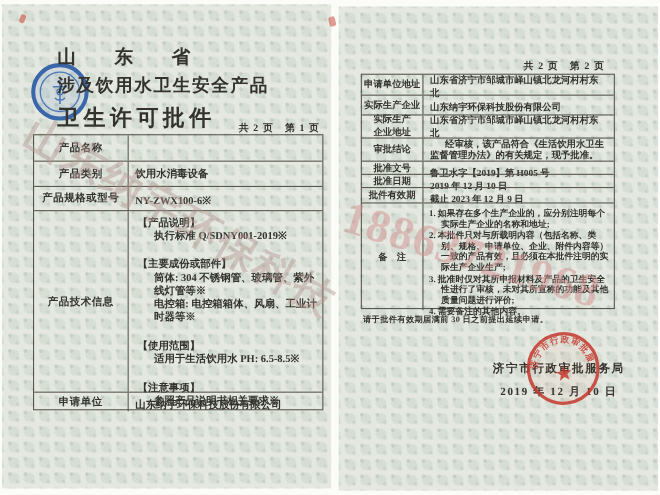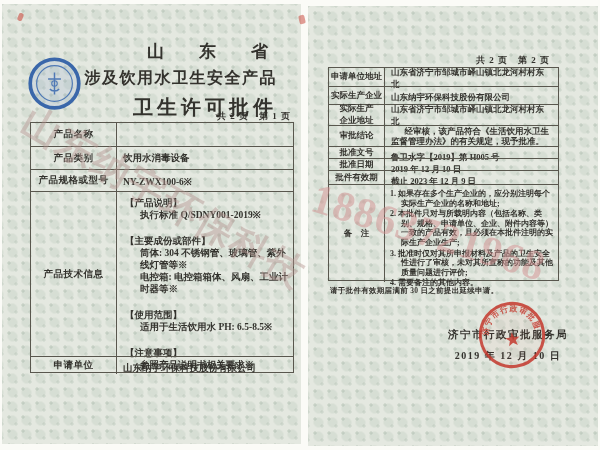--- a/index.html
+++ b/index.html
@@ -28,21 +28,21 @@
     color:rgba(178,146,142,0.44);transform:rotate(30deg);transform-origin:left top;
   }
   .wm-phone{
     left:12px;top:168px;font-size:42px;letter-spacing:1px;
     color:rgba(208,142,142,0.50);transform:rotate(17deg);transform-origin:left top;
     font-family:"Liberation Serif","DejaVu Serif",serif;
   }
 
   .emblem{position:absolute;left:25px;top:52px;width:55px;height:55px;}
 
-  .p1-title{position:absolute;left:50px;top:36px;width:225px;text-align:right;font-weight:bold;}
+  .p1-title{position:absolute;left:50px;top:36px;width:225px;text-align:left;font-weight:bold;}
   .t1{font-size:17px;letter-spacing:9px;}
   .t2{font-size:16px;margin-top:5px;letter-spacing:1.5px;}
   .t3{font-size:20px;margin-top:5px;letter-spacing:4px;}
 
   .pageno{position:absolute;font-size:9px;font-weight:bold;letter-spacing:1px;white-space:nowrap;}
   .p1-pageno{right:10px;top:106px;}
   .p2-pageno{right:48px;top:48px;}
 
   .ctable{position:absolute;display:flex;flex-direction:column;border:1px solid #59574e;box-sizing:border-box;}
   .crow{display:flex;flex:none;border-top:1px solid #59574e;box-sizing:border-box;}

